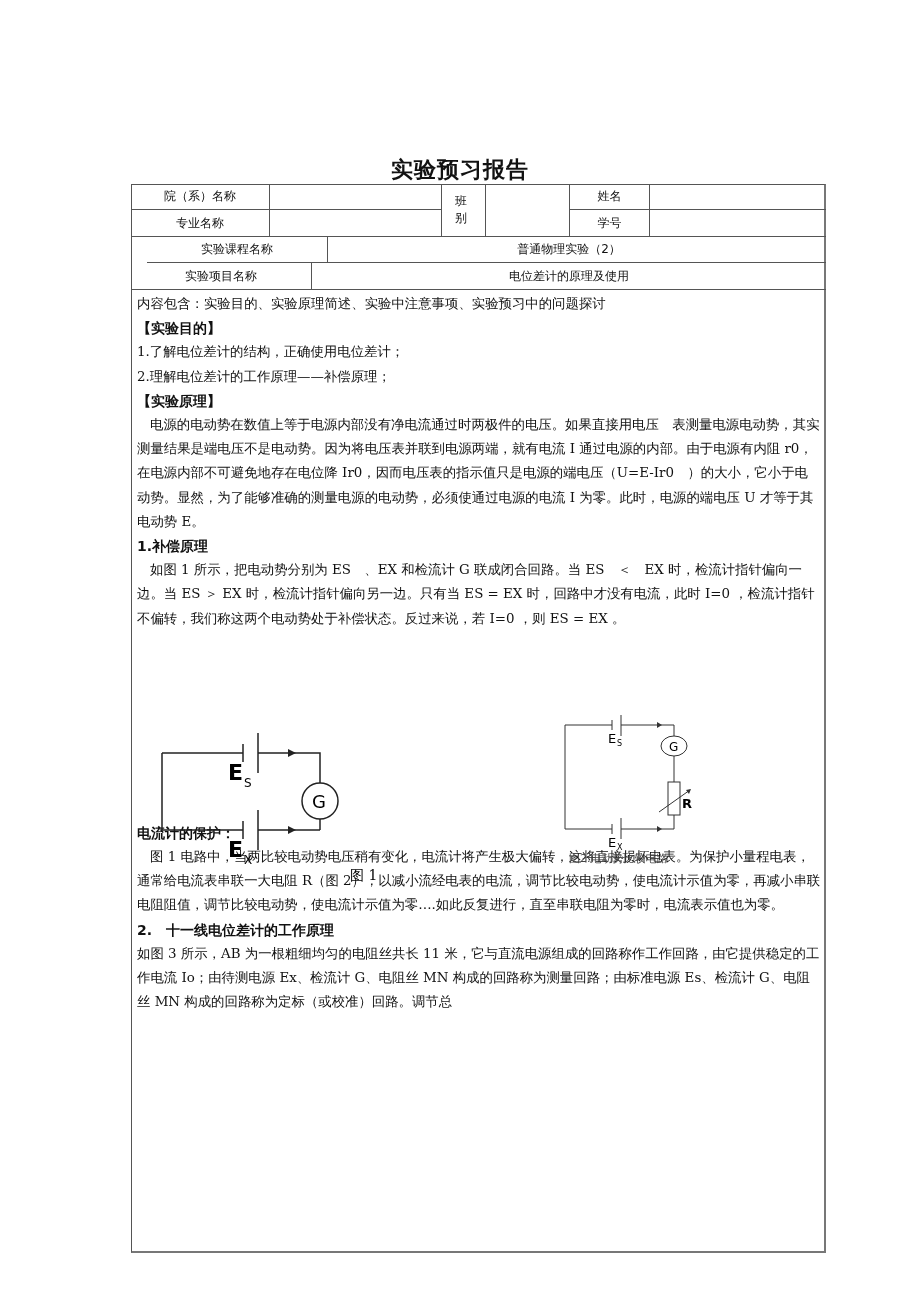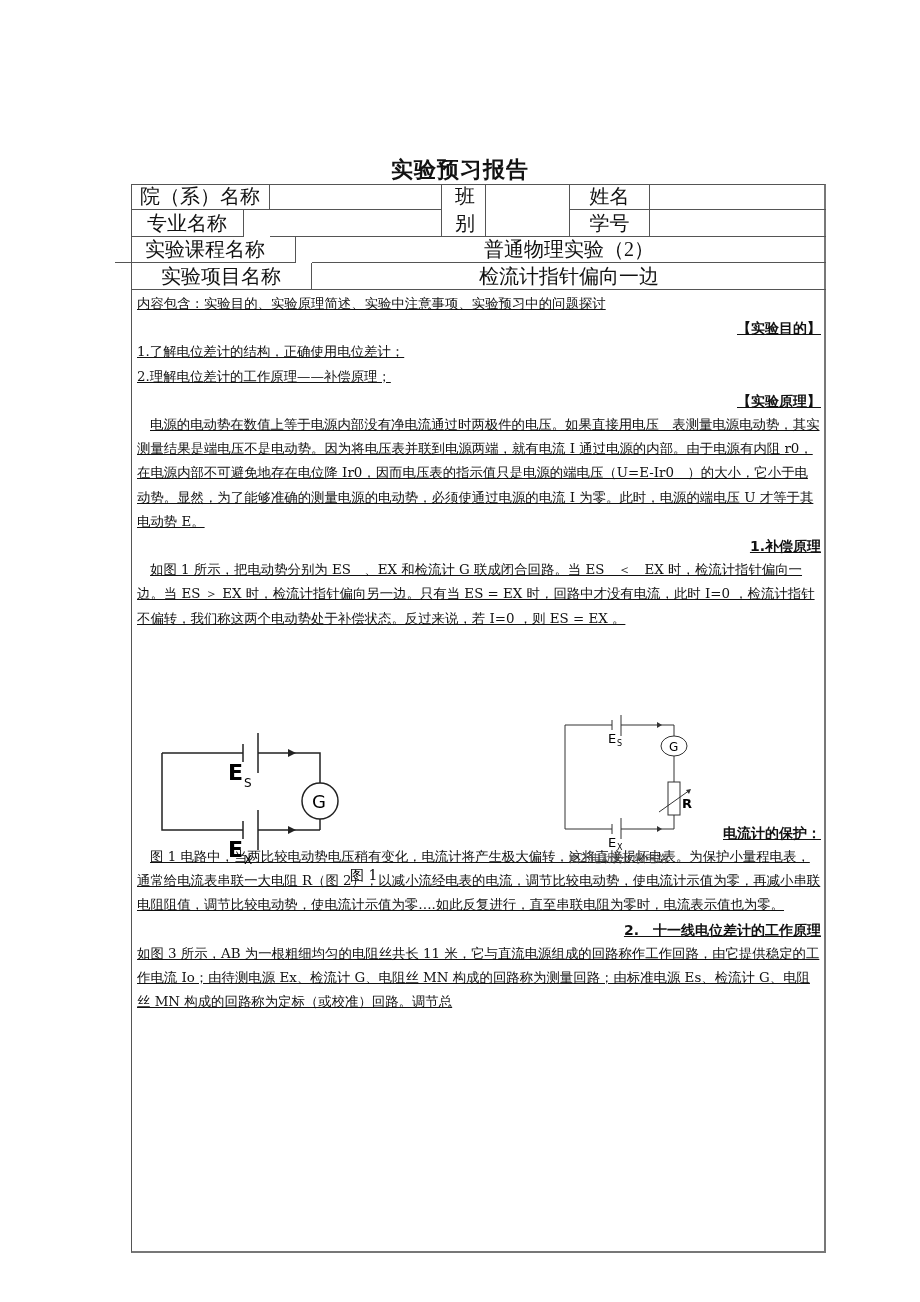--- a/index.html
+++ b/index.html
@@ -1,23 +1,23 @@
 <!DOCTYPE html>
 <html><head>
 <meta charset="utf-8">
 <style>
   html,body{margin:0;padding:0;background:#fff;}
   body{width:920px;height:1302px;position:relative;overflow:hidden;font-family:"DejaVu Serif","Liberation Serif",serif;color:#111;}
   .title{position:absolute;left:0;top:132px;width:920px;text-align:center;font-family:"DejaVu Sans","Liberation Sans",sans-serif;font-weight:bold;font-size:22px;letter-spacing:1px;margin-top:23px;}
   .frame{position:absolute;left:131px;top:184px;width:695px;height:1069px;border:1px solid #555;border-right:2px solid #777;border-bottom:2px solid #777;box-sizing:border-box;}
-  .cell{position:absolute;box-sizing:border-box;border-right:1px solid #555;border-bottom:1px solid #555;font-family:"DejaVu Sans","Liberation Sans",sans-serif;font-size:20px;display:flex;align-items:center;justify-content:center;}
-  .noR{border-right:none;font-family:Liberation Serif, serif;}
+  .cell{position:absolute;box-sizing:border-box;border-right:1px solid #555;border-bottom:1px solid #555;font-family:"DejaVu Sans","Liberation Sans",sans-serif;font-size:12px;display:flex;align-items:center;justify-content:center;}
+  .noR{border-right:none;}
   .content{position:absolute;left:137px;top:292px;width:684px;font-size:13.4px;line-height:24.2px;}
-  .content p{margin:0;text-decoration:underline;}
-  .h{font-family:"DejaVu Sans","Liberation Sans",sans-serif;font-weight:bold;font-size:14px;text-align:right;}
+  .content p{margin:0;}
+  .h{font-family:"DejaVu Sans","Liberation Sans",sans-serif;font-weight:bold;font-size:14px;}
   .ind{text-indent:13px;}
   .fig{position:absolute;}
   svg text{font-family:"DejaVu Sans","Liberation Sans",sans-serif;}
 </style>
 </head>
 <body>
 
 <div class="title">实验预习报告</div>
 
 <div class="frame"></div>
@@ -26,30 +26,30 @@
   <div class="cell" style="left:131px;top:184px;width:139px;height:26px;">院（系）名称</div>
   <div class="cell" style="left:270px;top:184px;width:172px;height:26px;"></div>
   <div class="cell" style="left:442px;top:184px;width:44px;height:53px;flex-direction:column;align-items:flex-start;padding-left:13px;">
     <span>班</span>
     <span>别</span>
   </div>
   <div class="cell" style="left:486px;top:184px;width:84px;height:53px;"></div>
   <div class="cell" style="left:570px;top:184px;width:80px;height:26px;">姓名</div>
   <div class="cell noR" style="left:650px;top:184px;width:176px;height:26px;"></div>
 
-  <div class="cell" style="left:131px;top:210px;width:113px;height:27px;">专业名称</div>
+  <div class="cell" style="left:131px;top:210px;width:139px;height:27px;">专业名称</div>
   <div class="cell" style="left:270px;top:210px;width:172px;height:27px;"></div>
   <div class="cell" style="left:570px;top:210px;width:80px;height:27px;">学号</div>
   <div class="cell noR" style="left:650px;top:210px;width:176px;height:27px;"></div>
 
-  <div class="cell" style="left:115px;top:237px;width:181px;height:26px;">实验课程名称</div>
+  <div class="cell" style="left:147px;top:237px;width:181px;height:26px;">实验课程名称</div>
   <div class="cell noR" style="left:312px;top:237px;width:514px;height:26px;">普通物理实验（2）</div>
 
   <div class="cell" style="left:131px;top:263px;width:181px;height:27px;">实验项目名称</div>
-  <div class="cell noR" style="left:312px;top:263px;width:514px;height:27px;">检流计指针偏向一边</div>
+  <div class="cell noR" style="left:312px;top:263px;width:514px;height:27px;">电位差计的原理及使用</div>
 </div>
 
 <div class="content">
   <p>内容包含：实验目的、实验原理简述、实验中注意事项、实验预习中的问题探讨</p>
   <p class="h">【实验目的】</p>
   <p>1.了解电位差计的结构，正确使用电位差计；</p>
   <p>2.理解电位差计的工作原理——补偿原理；</p>
   <p class="h">【实验原理】</p>
   <p class="ind">电源的电动势在数值上等于电源内部没有净电流通过时两极件的电压。如果直接用电压　表测量电源电动势，其实测量结果是端电压不是电动势。因为将电压表并联到电源两端，就有电流 I 通过电源的内部。由于电源有内阻 r0，在电源内部不可避免地存在电位降 Ir0，因而电压表的指示值只是电源的端电压（U=E-Ir0　）的大小，它小于电动势。显然，为了能够准确的测量电源的电动势，必须使通过电源的电流 I 为零。此时，电源的端电压 U 才等于其电动势 E。</p>
   <p class="h">1.补偿原理</p>

